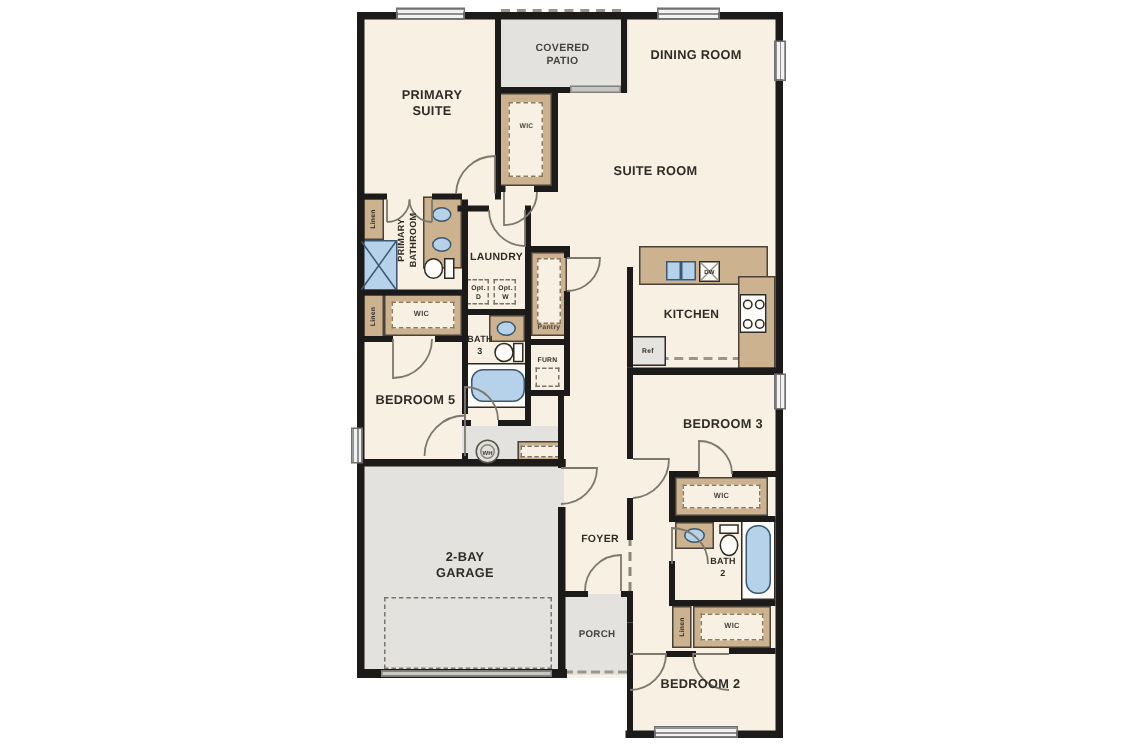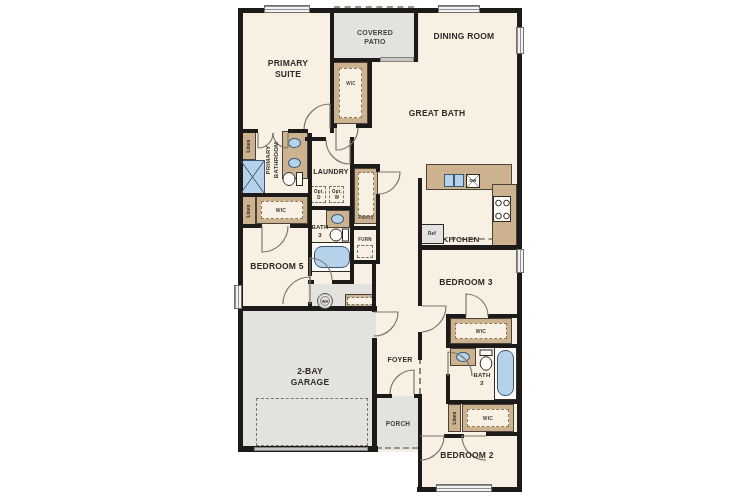--- a/index.html
+++ b/index.html
@@ -15,21 +15,21 @@
   .dash-box { position:absolute; border:1px dashed #7b756b; background:#f8f1e3; }
   .dash-h { position:absolute; border-top:2px dashed #9a968e; }
   .dash-v { position:absolute; border-left:2px dashed #8b867c; }
   .win-h { position:absolute; border:1px solid #6f6f6f;
     background:linear-gradient(to bottom,#8f8f8f 0 1px,#f2f2f2 1px 3px,#8f8f8f 3px 4px,#f2f2f2 4px 6px,#8f8f8f 6px 8px); }
   .win-v { position:absolute; border:1px solid #6f6f6f;
     background:linear-gradient(to right,#8f8f8f 0 1px,#f2f2f2 1px 3px,#8f8f8f 3px 4px,#f2f2f2 4px 6px,#8f8f8f 6px 8px); }
   .lbl { position:absolute; transform:translate(-50%,-50%); font-weight:bold; color:#2f2b26;
          text-align:center; white-space:pre-line; line-height:1.3; letter-spacing:.2px; }
   .lbl.rot { transform:translate(-50%,-50%) rotate(-90deg); white-space:pre; }
-  .s85 { font-size:8.5px; } .s8 { font-size:8px;margin-top:30px; } .s7 { font-size:7px; }
+  .s85 { font-size:8.5px; } .s8 { font-size:8px; } .s7 { font-size:7px; }
   .s65 { font-size:6.5px; } .s6 { font-size:6px; } .s5 { font-size:5px; }
   .s45 { font-size:4.5px; } .s4 { font-size:4px; }
   .grey-lbl { color:#474440; }
   .overlay { position:absolute; left:0; top:0; pointer-events:none; }
   .circle { position:absolute; border-radius:50%; background:#e0dfda; border:1px solid #55524c;
             display:flex; align-items:center; justify-content:center; }
   .circle .inner { width:10px; height:10px; border-radius:50%; border:1px solid #8a867e;
             display:flex; align-items:center; justify-content:center; font-weight:bold; font-size:4px; color:#3a3733; }
   .sinkoval { position:absolute; background:#b5d2ea; border:1px solid #3b586f; border-radius:50%; }
   .door-line { position:absolute; background:#c7c7c3; border:1px solid #84827c; }
@@ -189,21 +189,21 @@
       <circle cx="498.5" cy="216" r="2.8"></circle>
         <circle cx="506.5" cy="216" r="2.8"></circle>
     </g>
   </svg>
 
   <div class="lbl s7 grey-lbl" style="left:375px;top:37px;">COVERED
 PATIO</div>
   <div class="lbl s85" style="left:464px;top:37px;">DINING ROOM</div>
   <div class="lbl s85" style="left:288px;top:69px;">PRIMARY
 SUITE</div>
-  <div class="lbl s85" style="left:437px;top:114px;">GREAT BATH</div>
+  <div class="lbl s85" style="left:437px;top:114px;">SUITE ROOM</div>
   <div class="lbl s45 grey-lbl" style="left:351px;top:84px;">WIC</div>
   <div class="lbl s7" style="left:331px;top:172px;">LAUNDRY</div>
   <div class="lbl s45" style="left:319px;top:195px;">Opt.
 D</div>
   <div class="lbl s45" style="left:337px;top:195px;">Opt.
 W</div>
   <div class="lbl rot s6" style="left:273px;top:160px;">PRIMARY
 BATHROOM</div>
   <div class="lbl rot s45" style="left:249px;top:146px;">Linen</div>
   <div class="lbl rot s45" style="left:249px;top:211px;">Linen</div>
@@ -213,21 +213,21 @@
   <div class="lbl s6" style="left:320px;top:232px;">BATH
 3</div>
   <div class="lbl s8" style="left:461px;top:210px;">KITCHEN</div>
   <div class="lbl s45" style="left:432px;top:234px;">Ref</div>
   <div class="lbl s4" style="left:473px;top:181px;">DW</div>
   <div class="lbl s85" style="left:277px;top:267px;">BEDROOM 5</div>
   <div class="lbl s85" style="left:310px;top:377px;">2-BAY
 GARAGE</div>
   <div class="lbl s7" style="left:400px;top:360px;">FOYER</div>
   <div class="lbl s65 grey-lbl" style="left:398px;top:424px;">PORCH</div>
-  <div class="lbl s85" style="left:466px;top:283px;">BEDROOM 3</div>
+  <div class="lbl s85" style="left:482px;top:283px;">BEDROOM 3</div>
   <div class="lbl s5 grey-lbl" style="left:481px;top:331px;">WIC</div>
   <div class="lbl s6" style="left:482px;top:380px;">BATH
 2</div>
   <div class="lbl s5 grey-lbl" style="left:488px;top:418px;">WIC</div>
   <div class="lbl rot s45" style="left:455px;top:418px;">Linen</div>
   <div class="lbl s85" style="left:467px;top:456px;">BEDROOM 2</div>
 
 </div>
 
 </body></html>

